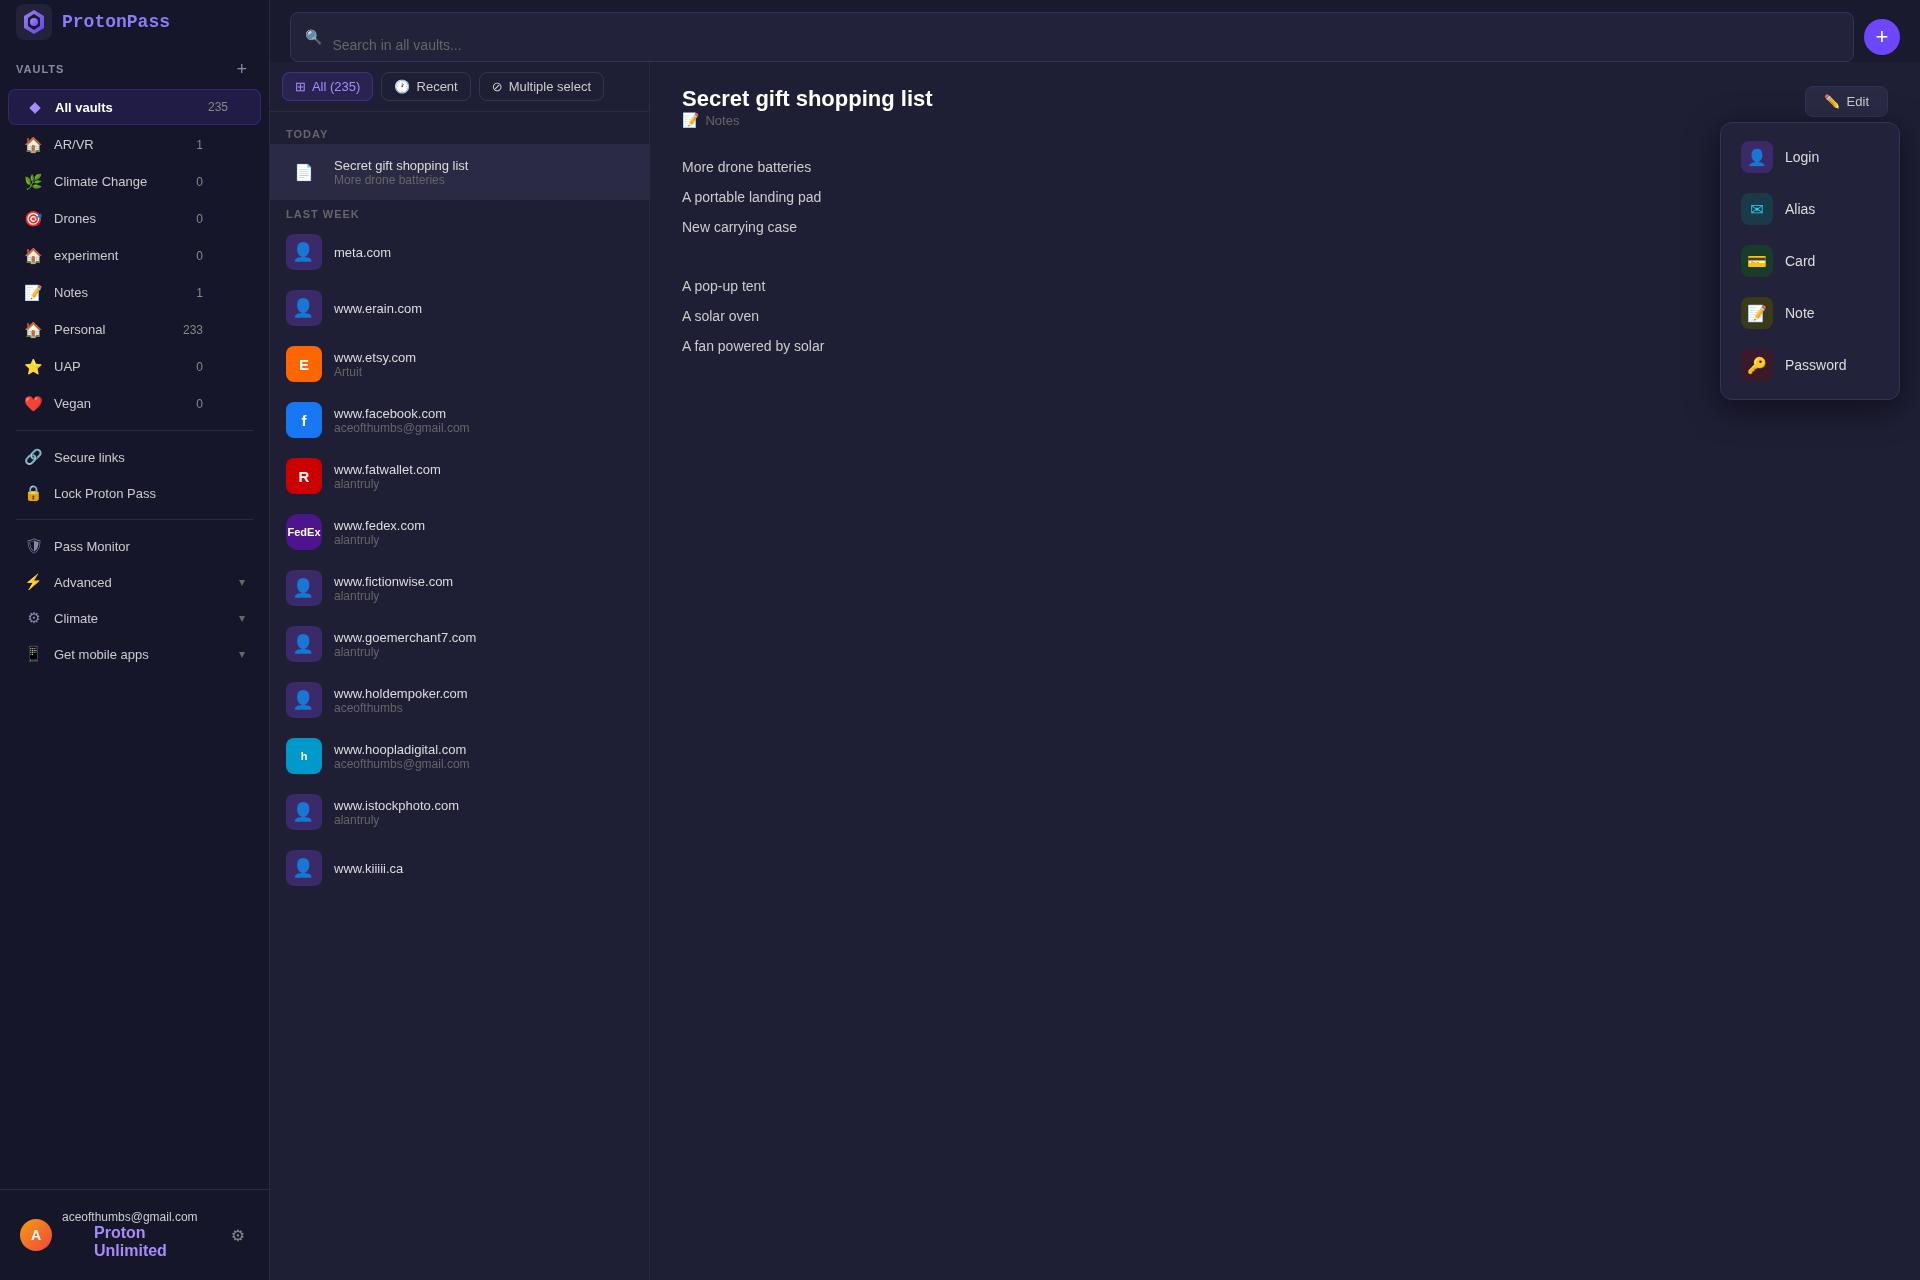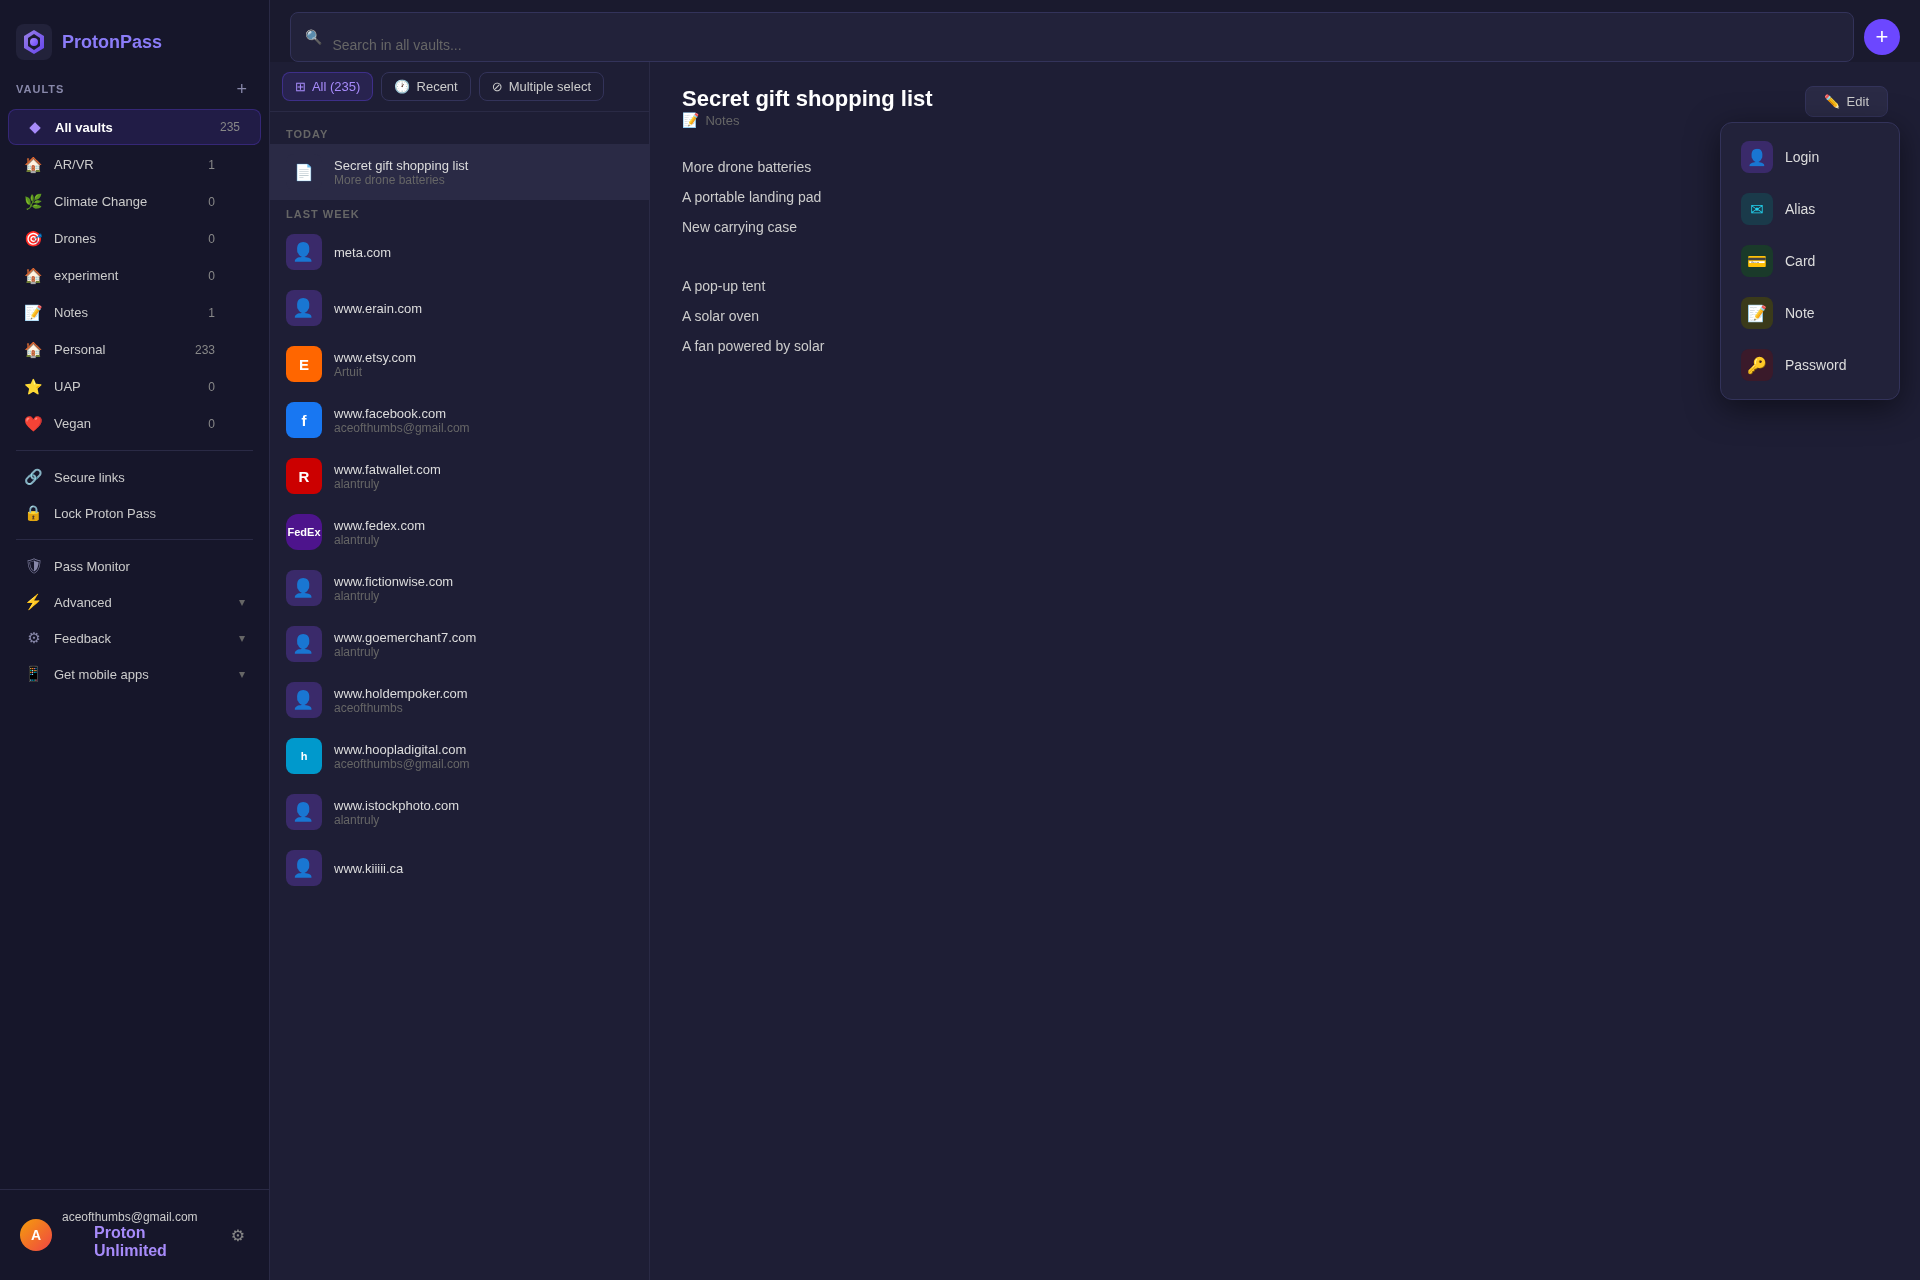--- a/index.html
+++ b/index.html
@@ -23,22 +23,23 @@
       height: 100vh;
       overflow-y: auto;
       border-right: 1px solid #2a2a45;
     }
     #sidebar::-webkit-scrollbar { width: 4px; }
     #sidebar::-webkit-scrollbar-thumb { background: #333355; }
 
     .sidebar-header {
       display: flex;
       align-items: center;
-      padding: 24px 16px 10px 16px;
+      padding: 4px 16px 10px 16px;
       gap: 10px;
+      font-family: Liberation Mono, monospace;
     }
     .logo-icon {
       width: 36px;
       height: 36px;
     }
     .logo-text {
       font-size: 18px;
       font-weight: 700;
       color: #fff;
     }
@@ -88,21 +89,21 @@
     .sidebar-item.active .item-icon { color: #a78bfa; }
     .sidebar-item .item-label {
       flex: 1;
       font-size: 13px;
       color: #ccc;
     }
     .sidebar-item.active .item-label { color: #fff; font-weight: 600; }
     .sidebar-item .item-count {
       font-size: 12px;
       color: #888;
-      margin-right: 4px;
+      margin-right: 16px;
     }
     .sidebar-item .item-more {
       font-size: 16px;
       color: #555;
       opacity: 0;
     }
 
     .sidebar-divider {
       height: 1px;
       background: #2a2a45;
@@ -479,21 +480,21 @@
     <span class="item-icon">🛡</span>
     <span class="item-label">Pass Monitor</span>
   </div>
   <div class="sidebar-item">
     <span class="item-icon">⚡</span>
     <span class="item-label">Advanced</span>
     <span class="item-more" style="opacity:1;font-size:12px;color:#666;">▾</span>
   </div>
   <div class="sidebar-item">
     <span class="item-icon">⚙</span>
-    <span class="item-label">Feedback</span>
+    <span class="item-label">Climate</span>
     <span class="item-more" style="opacity:1;font-size:12px;color:#666;">▾</span>
   </div>
   <div class="sidebar-item">
     <span class="item-icon">📱</span>
     <span class="item-label">Get mobile apps</span>
     <span class="item-more" style="opacity:1;font-size:12px;color:#666;">▾</span>
   </div>
 
   <div class="sidebar-bottom">
     <div class="user-row">

